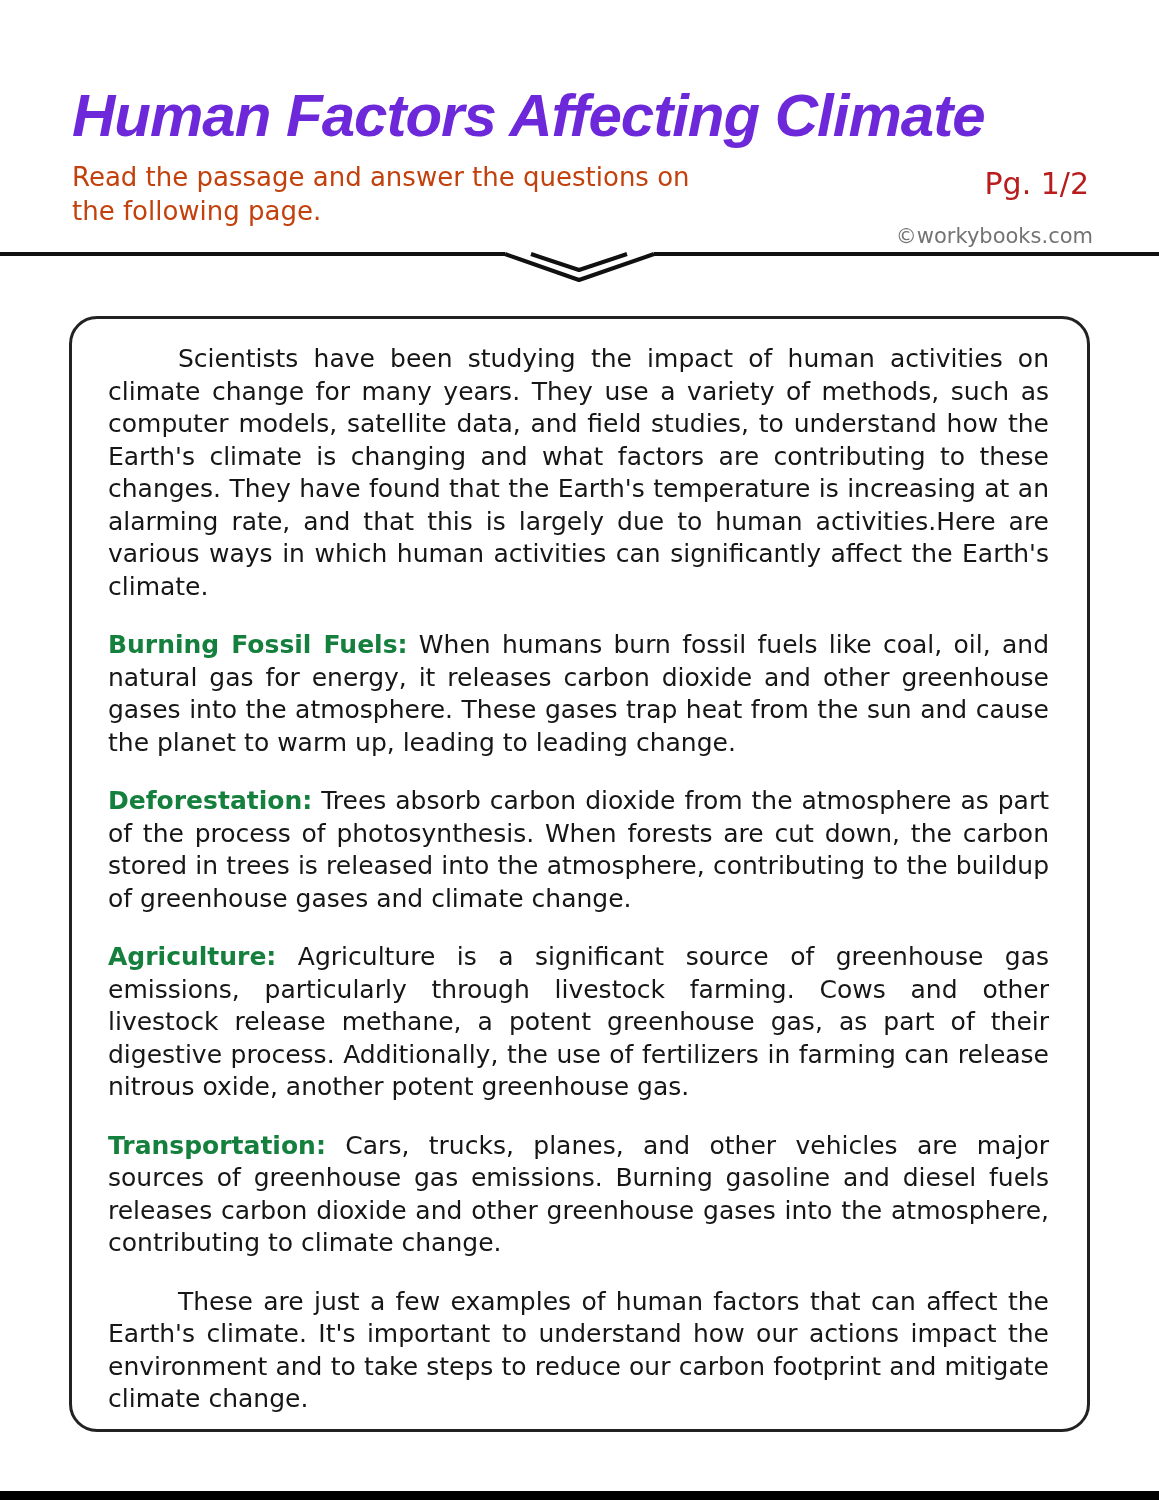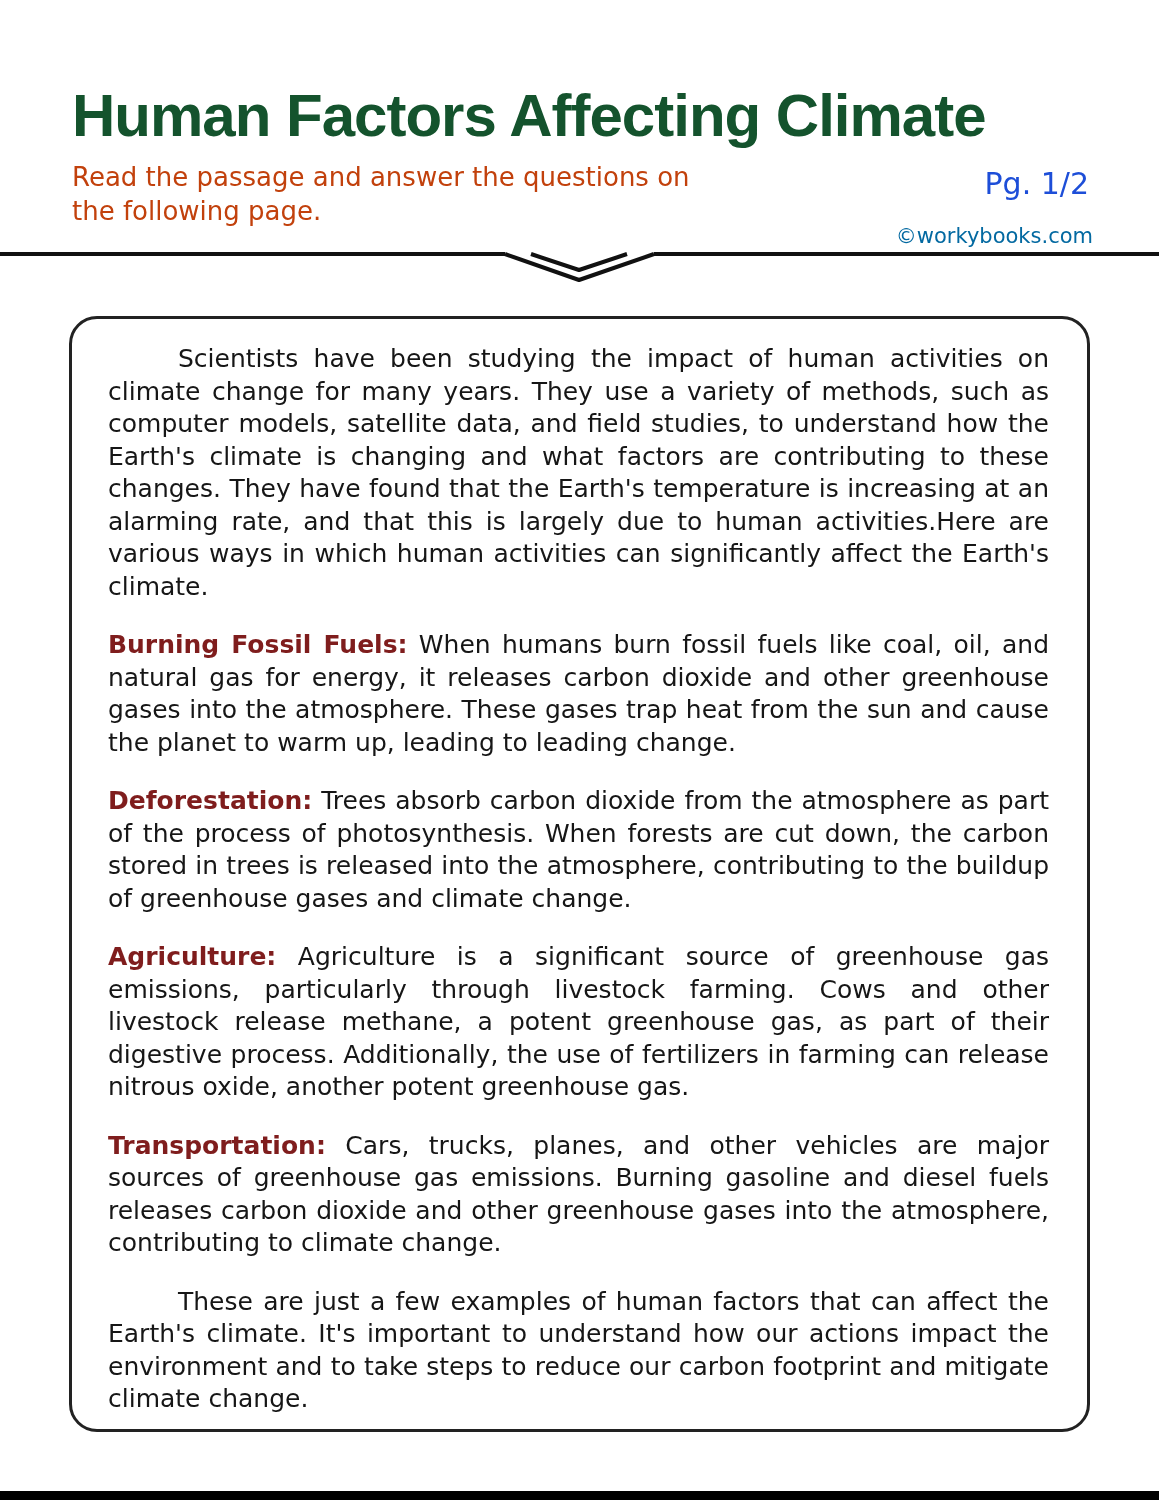--- a/index.html
+++ b/index.html
@@ -14,43 +14,44 @@
   }
   .header {
     position: relative;
     padding: 84px 68px 0 72px;
   }
   .title {
     font-family: "Liberation Sans", sans-serif;
     font-weight: 900;
     font-size: 60px;
     letter-spacing: -1px;
-    color: #14532d;
+    color: #6d28d9;
     line-height: 1.05;
+    font-style: italic;
   }
   .instructions {
     margin-top: 14px;
     font-size: 26px;
     line-height: 1.3;
     max-width: 640px;
     color: #c2410c;
   }
   .page-label {
     position: absolute;
     top: 166px;
     right: 70px;
     font-size: 30px;
-    color: #1d4ed8;
+    color: #b91c1c;
   }
   .copyright {
     position: absolute;
     top: 224px;
     right: 66px;
     font-size: 21px;
-    color: #0369a1;
+    color: #737373;
   }
   .divider {
     position: absolute;
     top: 248px;
     left: 0;
     width: 1159px;
     height: 40px;
   }
   .passage-box {
     position: absolute;
@@ -70,21 +71,21 @@
     text-align: justify;
     color: #161616;
     margin-bottom: 26px;
   }
   .passage-box p.indent {
     text-indent: 70px;
   }
   .passage-box p:last-child { margin-bottom: 4px; }
   .section-heading {
     font-weight: bold;
-    color: #7f1d1d;
+    color: #15803d;
   }
   .bottom-bar {
     position: absolute;
     bottom: 0;
     left: 0;
     width: 100%;
     height: 9px;
     background: #000000;
   }
 </style>

